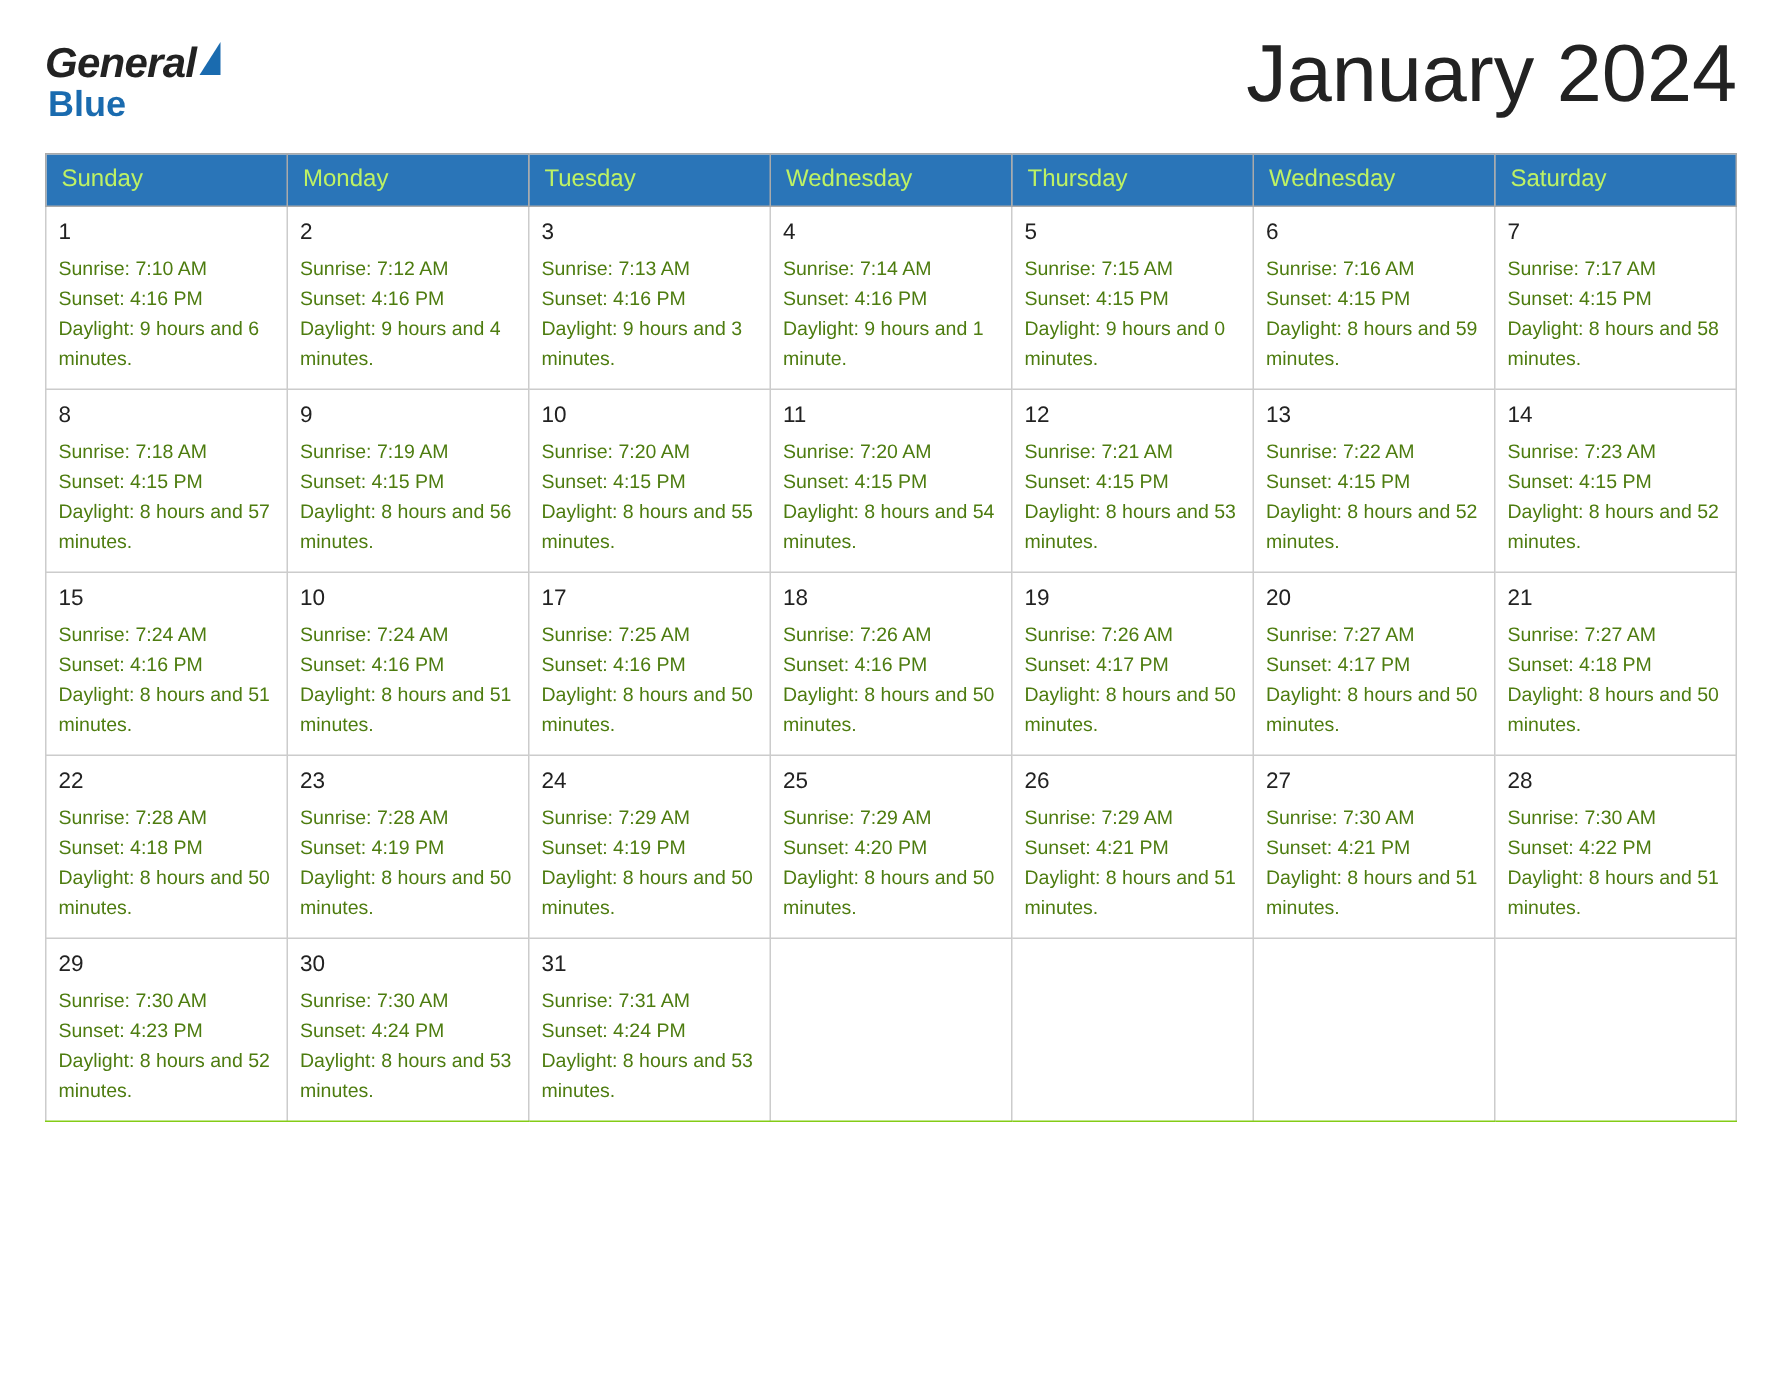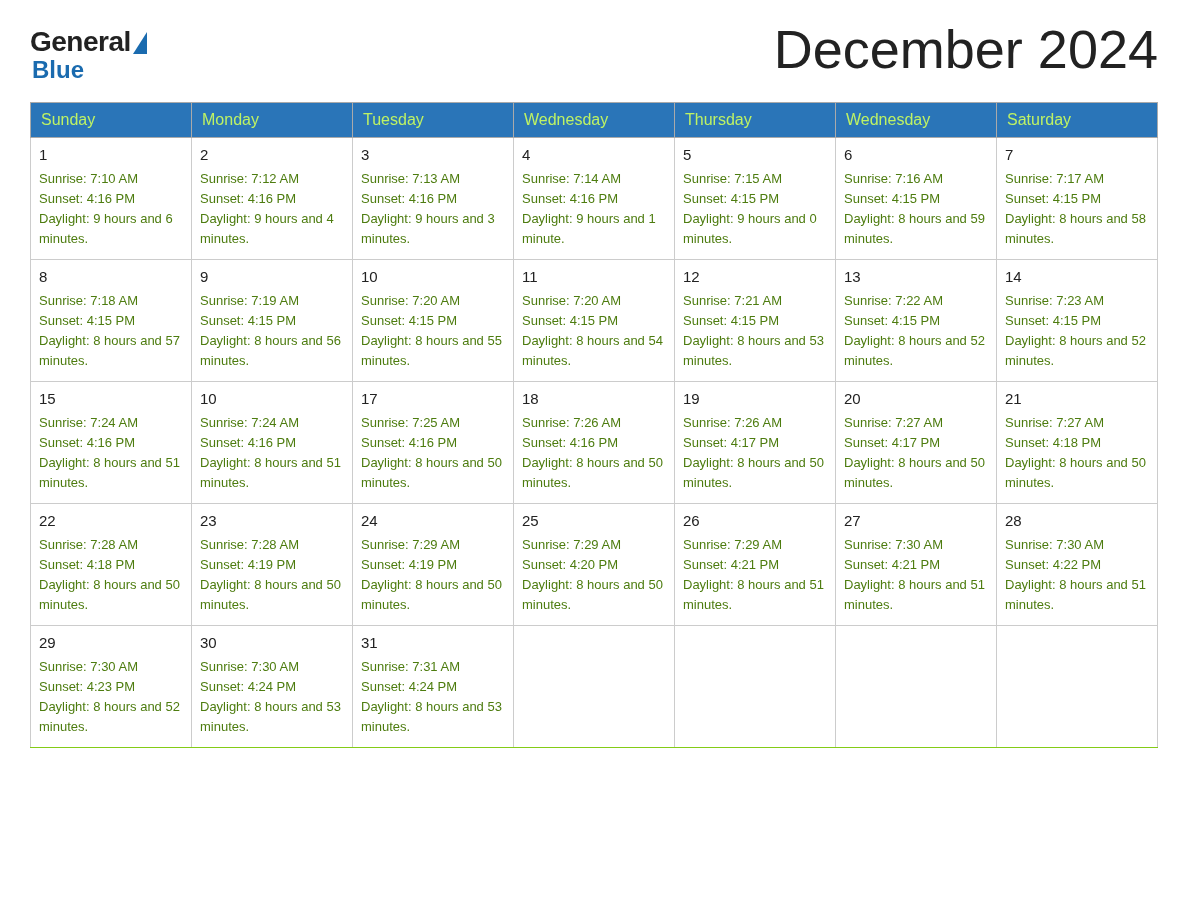--- a/index.html
+++ b/index.html
@@ -18,21 +18,21 @@
       margin-bottom: 18px;
     }
     .logo {
       display: flex;
       flex-direction: column;
       align-items: flex-start;
       padding-top: 6px;
     }
     .logo-top {
       display: flex;
-      align-items: center;
+      font-style: italic;
     }
     .logo-general {
       font-size: 28px;
       font-weight: bold;
       color: #222;
       letter-spacing: -0.5px;
     }
     .logo-triangle {
       width: 0;
       height: 0;
@@ -110,21 +110,21 @@
 
 <div class="header-area">
   <div class="logo">
     <div class="logo-top">
       <span class="logo-general">General</span>
       <div class="logo-triangle"></div>
     </div>
     <span class="logo-blue">Blue</span>
   </div>
   <div class="title-area">
-    <div class="month-title">December 2024</div>
+    <div class="month-title">January 2024</div>
   </div>
 </div>
 
 <table class="calendar-table">
   <thead>
     <tr>
     <th>Sunday</th>
         <th>Monday</th>
         <th>Tuesday</th>
         <th>Wednesday</th>

